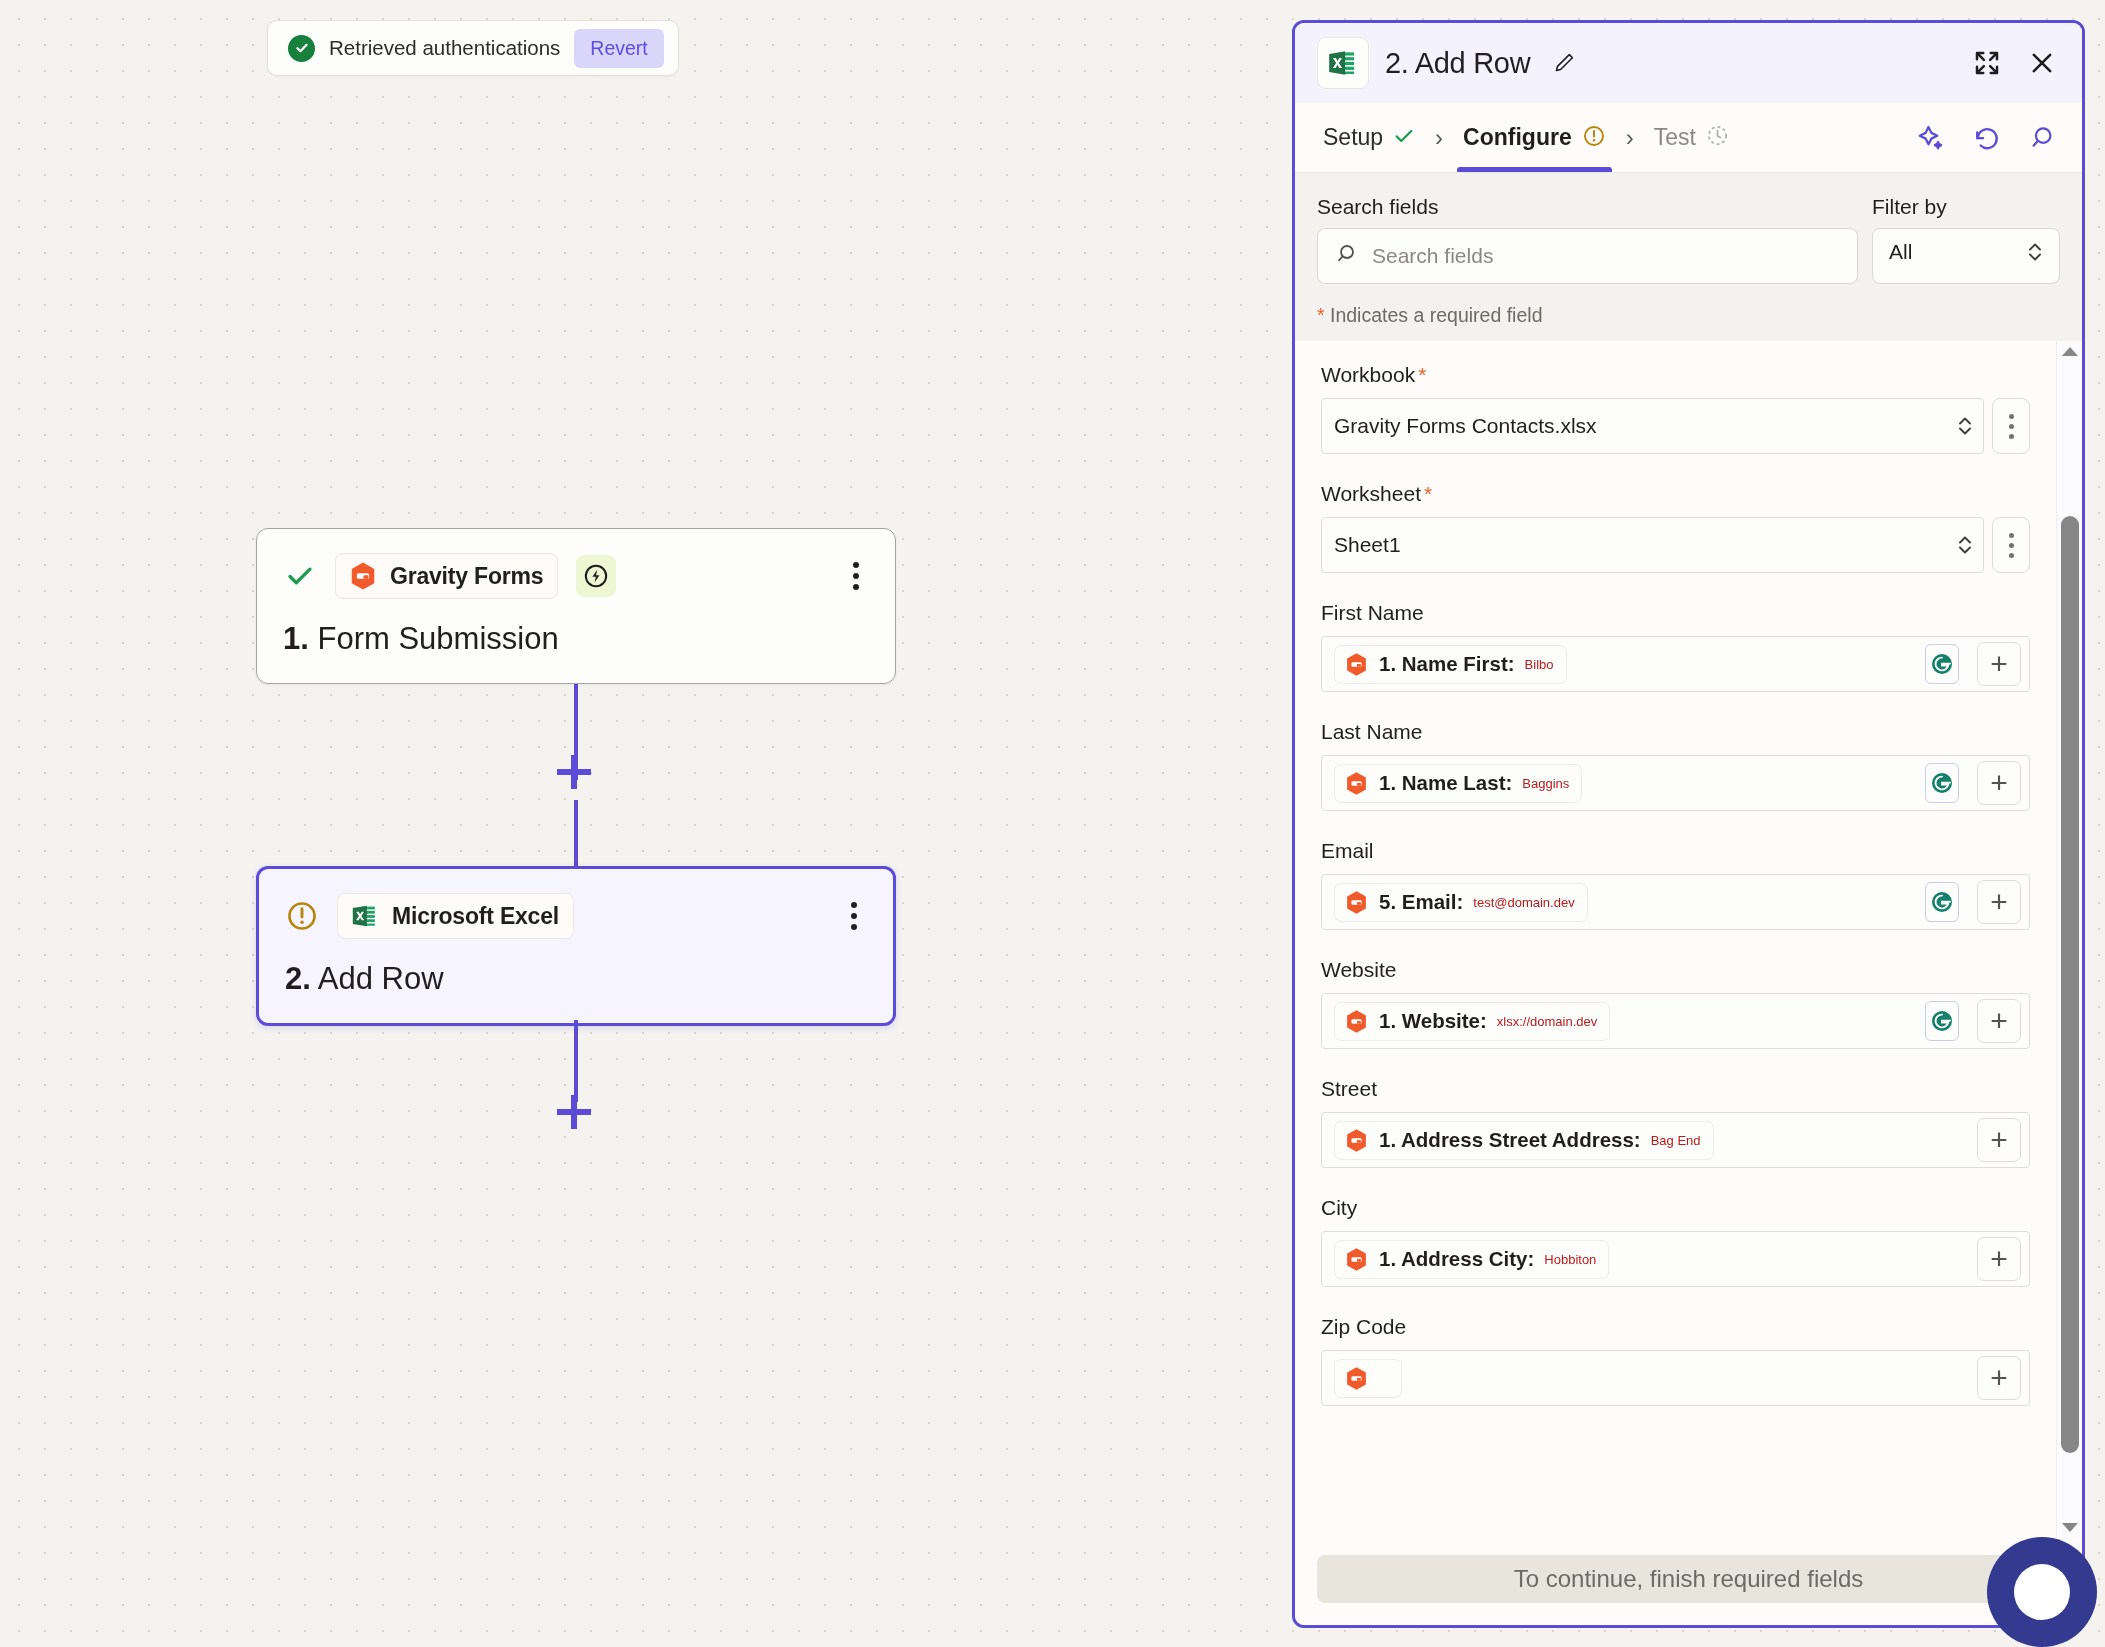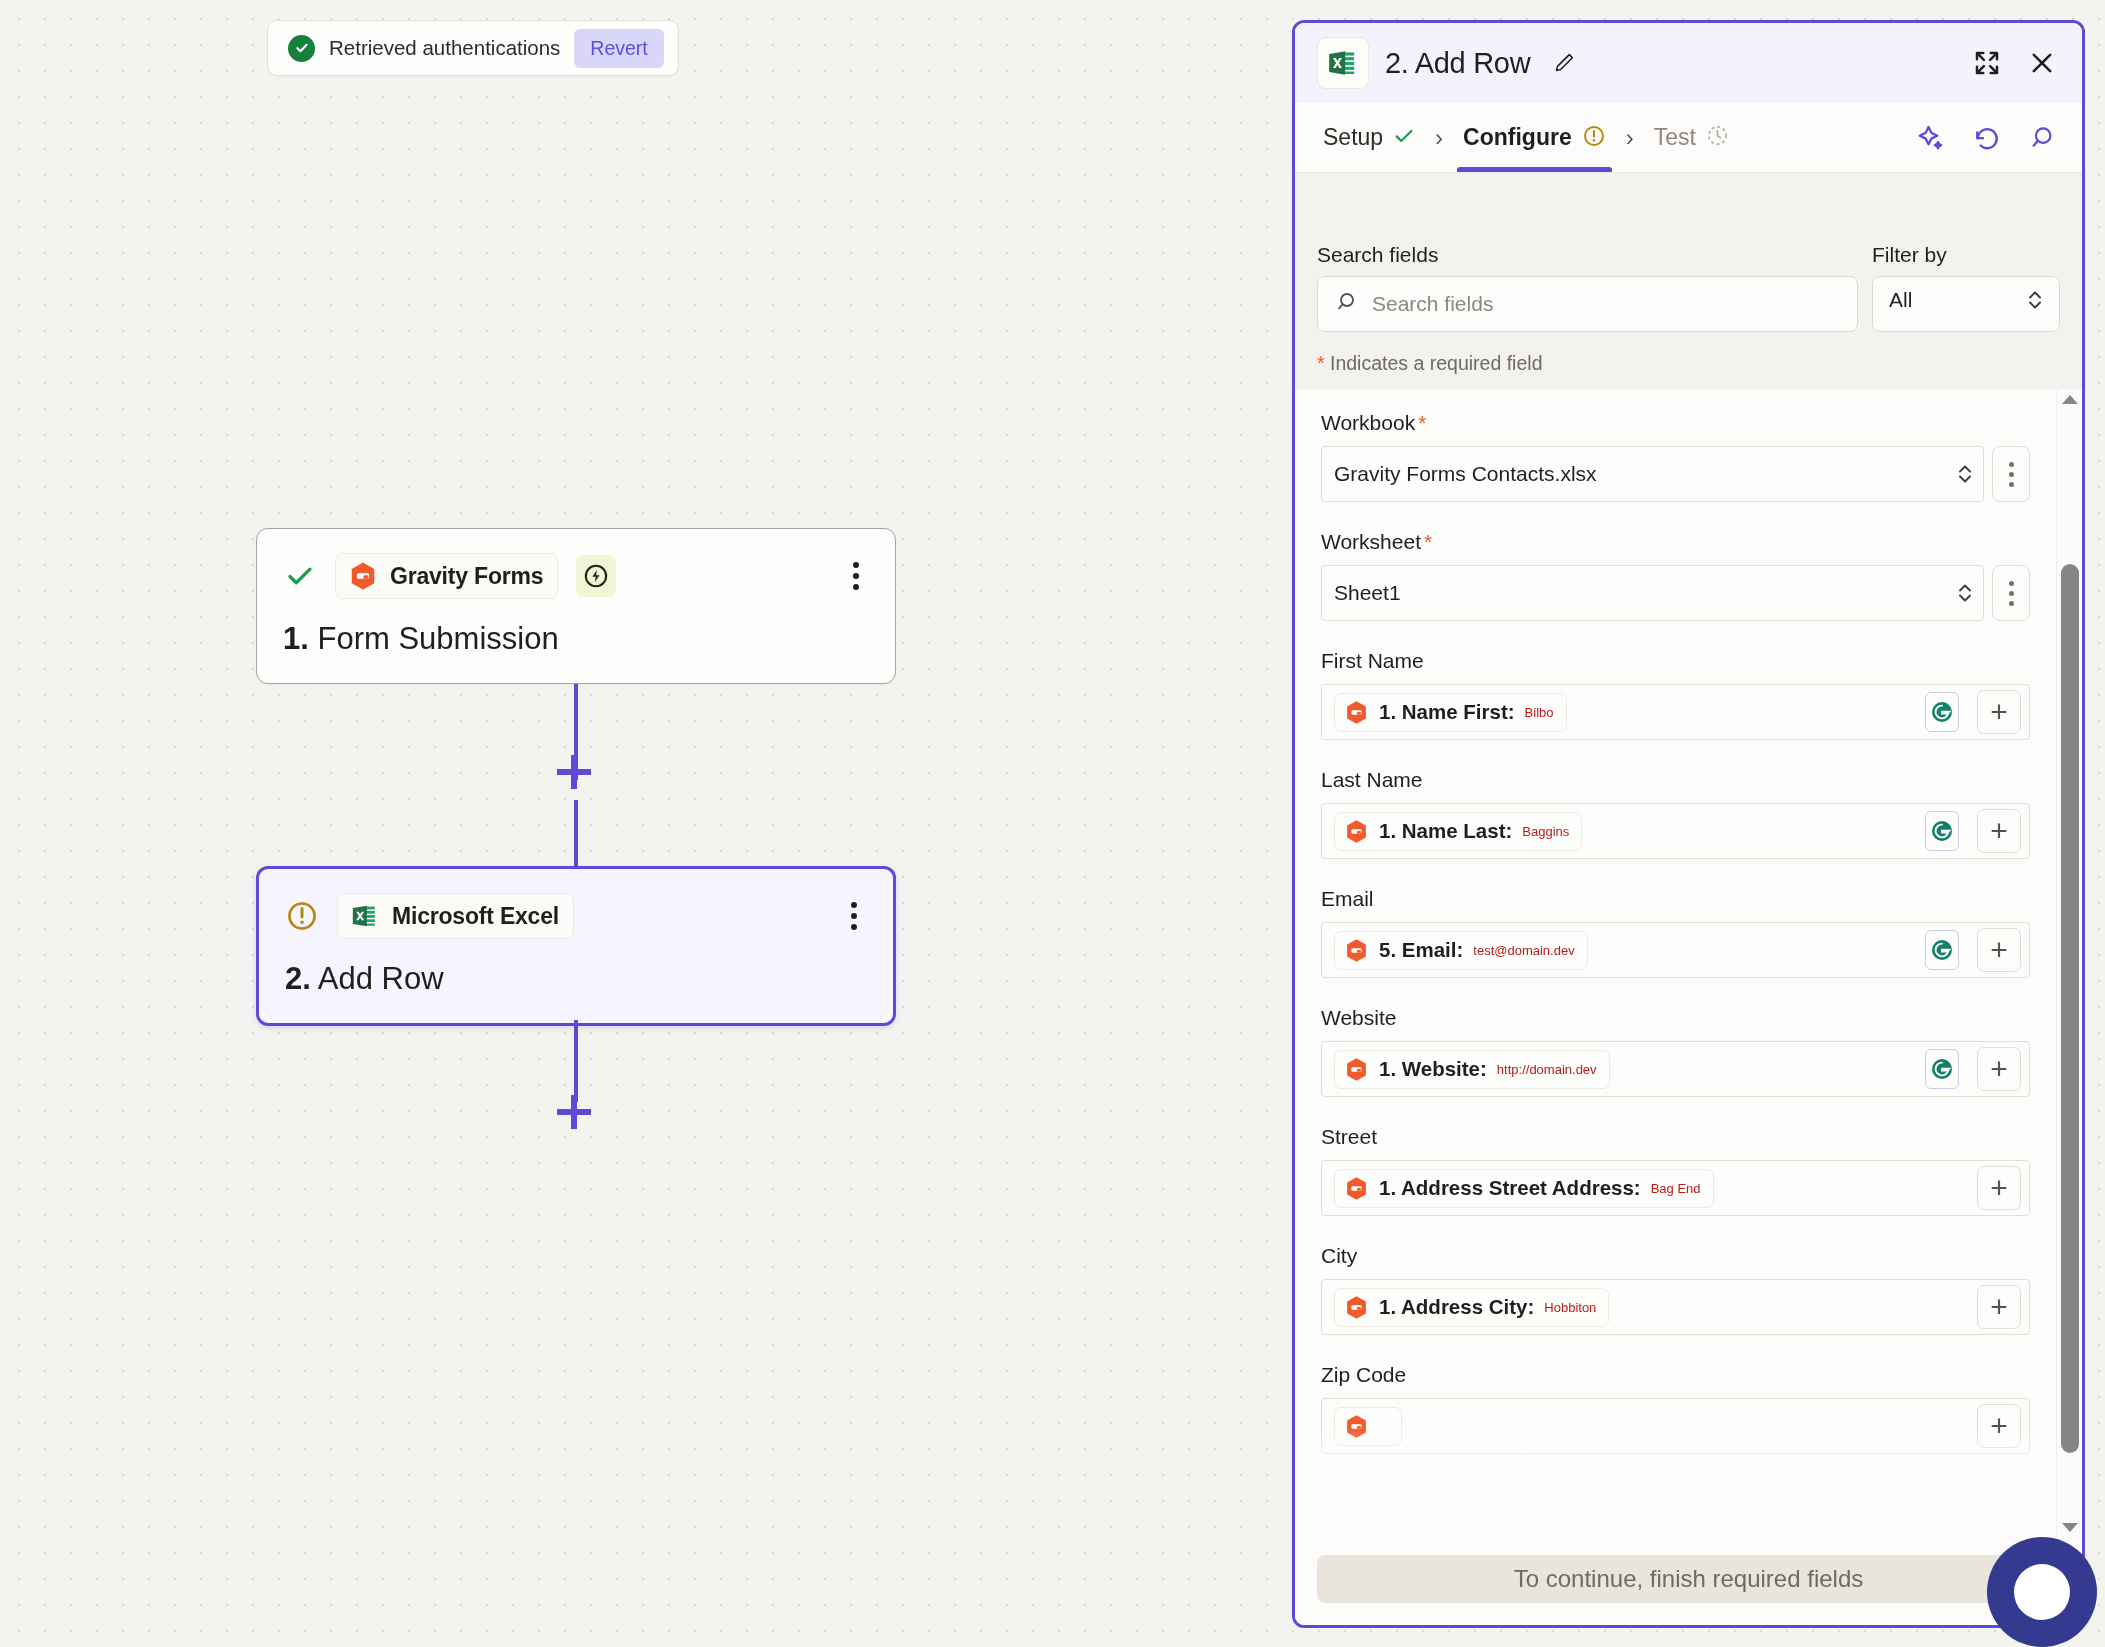--- a/index.html
+++ b/index.html
@@ -110,21 +110,21 @@
     content:''; position:absolute; left:0; right:0; bottom:0; height:5px;
     background:#5b4bd6; border-radius: 3px 3px 0 0;
   }
   .chev { color:#3f3d3a; font-size: 24px; opacity:.85; }
 
   .search-row {
     display:flex; gap: 14px; padding: 22px 22px 14px 22px;
     background:#f4f2ee; flex:none; align-items:flex-end;
   }
   .field-group { display:flex; flex-direction:column; gap: 9px; }
-  .field-group.grow { flex: 1; margin-top: 48px; }
+  .field-group.grow { flex: 1; }
   .group-label { font-size: 21px; color:#201f1e; }
   .search-box {
     height: 56px; background:#fdfdfb; border:1px solid #ddd9d2; border-radius: 8px;
     display:flex; align-items:center; gap: 14px; padding: 0 16px;
   }
   .search-ph { font-size: 21px; color:#8c8881; }
   .select-box {
     height: 56px; width: 188px; background:#fdfdfb; border:1px solid #ddd9d2;
     border-radius: 8px; display:flex; align-items:center; padding: 0 14px 8px 16px; gap: 16px;
   }
@@ -536,21 +536,21 @@
       <div class="fld">
         <div class="fld-label">Website</div>
         <div class="fld-input">
           <span class="token">
             <svg class="gf-icon" viewBox="0 0 32 32">
                 <path d="M16 1.5l12 6.9v15.2L16 30.5 4 23.6V8.4z" fill="#f15a2b"></path>
                 <rect x="9.5" y="13" width="13" height="6" rx="1.6" fill="#fff"></rect>
                 <rect x="16.5" y="15.3" width="5.2" height="3.7" rx="1" fill="#f15a2b"></rect>
               </svg>
             <span class="token-label">1. Website:</span>
-            <span class="token-value">http://domain.dev</span>
+            <span class="token-value">xlsx://domain.dev</span>
           </span>
           <span class="grammarly">
             <svg width="24" height="24" viewBox="0 0 24 24">
                 <circle cx="12" cy="12" r="10" fill="#15806a"></circle>
                 <path d="M12 5.6a6.4 6.4 0 1 0 6.2 7.9h-6.2v-1.9h8.1" fill="none" stroke="#fff" stroke-width="1.9" stroke-linecap="round"></path>
               </svg>
           </span>
           <span class="plus-btn pushed">+</span>
         </div>
       </div>

